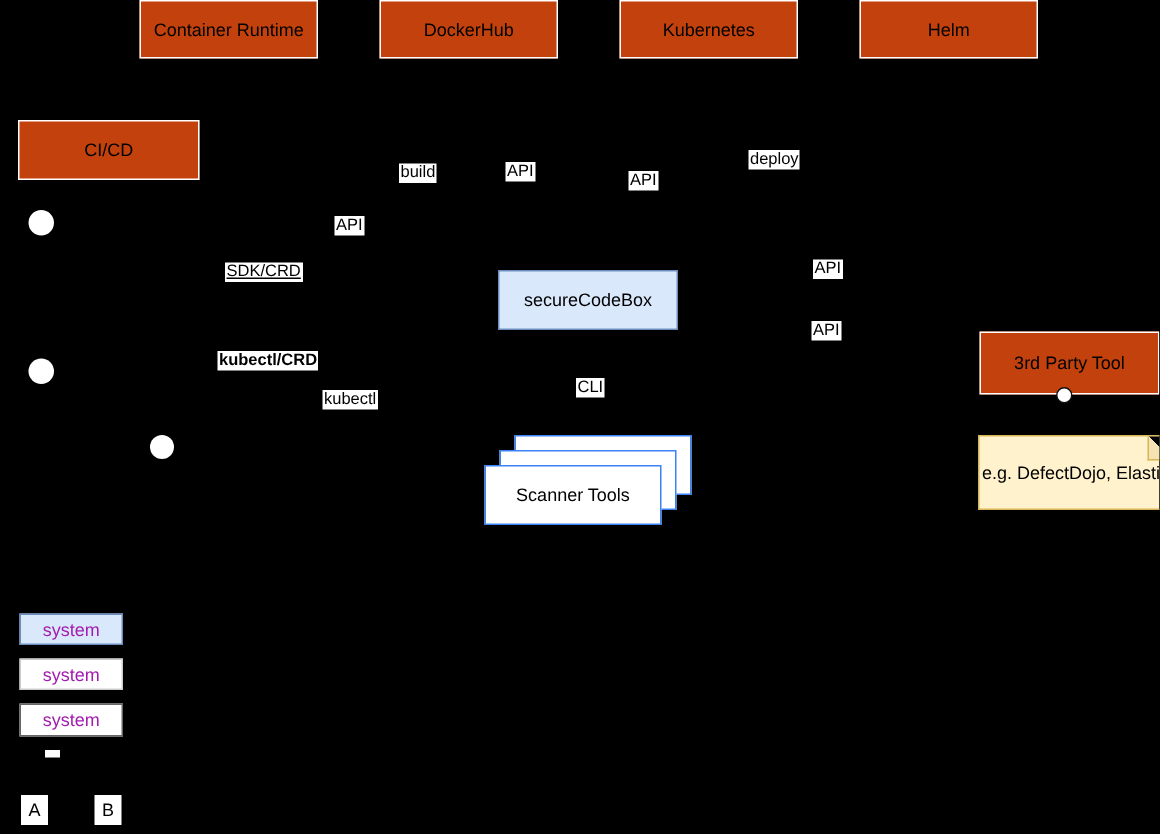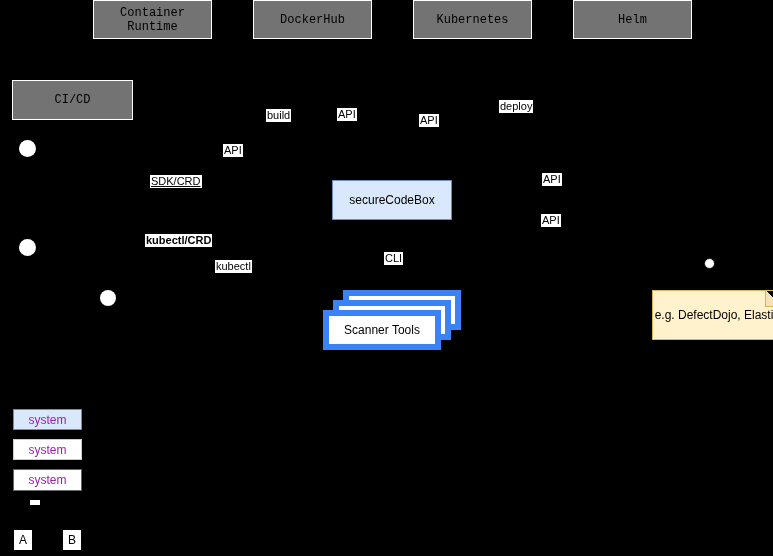--- a/index.html
+++ b/index.html
@@ -22,23 +22,22 @@
     align-items: center;
     justify-content: center;
     text-align: center;
     color: #000000;
     font-size: 12px;
     line-height: 14px;
     background: #ffffff;
     border: 1px solid #ffffff;
   }
   .node-plain {
-    background: #737373;
+    background: #c2410c;
     border: 1px solid #ffffff;
-    font-family: Liberation Mono, monospace;
   }
   .node-blue {
     background: #dae8fc;
     border: 1px solid #6c8ebf;
   }
   .node-note {
     background: #fff2cc;
     border: 1px solid #d6b656;
   }
   .note-fold {
@@ -102,21 +101,21 @@
     color: #000000;
     font-size: 12px;
   }
   .multi-stack {
     position: absolute;
   }
   .stack-layer {
     position: absolute;
     box-sizing: border-box;
     background: #ffffff;
-    border: 6px solid #3b82f6;
+    border: 1px solid #3b82f6;
     display: flex;
     align-items: center;
     justify-content: center;
     font-size: 12px;
     color: #000000;
   }
   .faint-circle {
     position: absolute;
     width: 9px;
     height: 9px;
@@ -160,20 +159,23 @@
 
   <div class="multi-stack" style="left:323px; top:290px; width:140px; height:62px;">
     <div class="stack-layer" style="left:20px; top:0px; width:118px; height:40px;"></div>
     <div class="stack-layer" style="left:10px; top:10px; width:118px; height:40px;"></div>
     <div class="stack-layer" style="left:0px; top:20px; width:118px; height:40px;">
       <span>Scanner Tools</span>
     </div>
   </div>
 
 
+  <div class="node node-plain" style="left:653px; top:221px; width:120px; height:42px;">
+    <span>3rd Party Tool</span>
+  </div>
   <div class="faint-circle" style="left:704px; top:258px;"></div>
 
   <div class="node node-note" style="left:652px; top:290px; width:130px; height:50px;">
     <span>e.g. DefectDojo, Elastic</span>
     <span class="note-fold"></span>
   </div>
 
   <div class="tag" style="left:266px; top:109px;">build</div>
   <div class="tag" style="left:337px; top:108px;">API</div>
   <div class="tag" style="left:419px; top:114px;">API</div>

